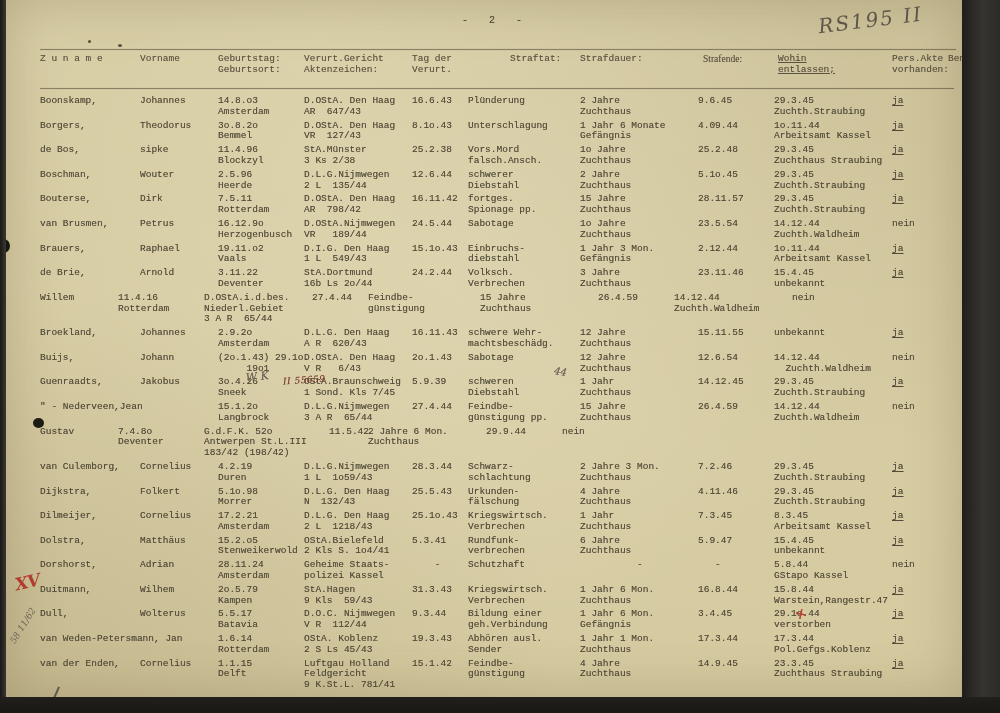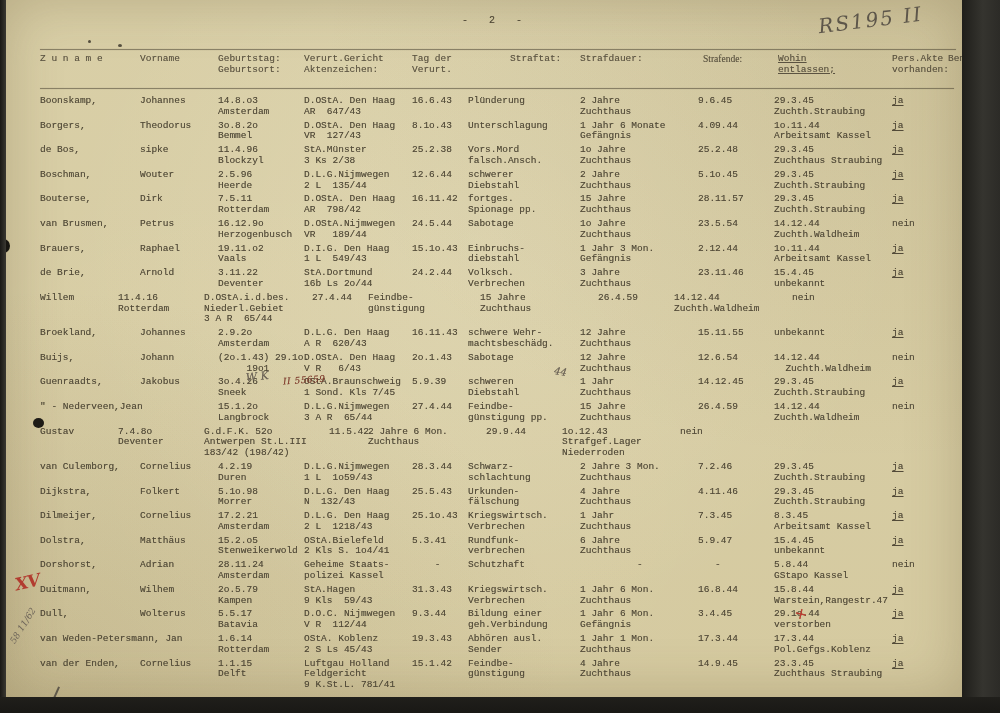--- a/index.html
+++ b/index.html
@@ -142,23 +142,21 @@
 Zuchthaus</div><div class="cell c8">14.12.45</div><div class="cell c9">29.3.45
 Zuchth.Straubing</div><div class="cell c10 u">ja</div><div class="cell c11"></div><span class="hw hw-wk">W K</span><span class="hw hw-reg">II 55659</span><span class="hw hw-44">44</span></div><div class="row"><div class="cell c1">" - Nederveen,Jean</div><div class="cell c2"></div><div class="cell c3">15.1.2o
 Langbrock</div><div class="cell c4">D.L.G.Nijmwegen
 3 A R  65/44</div><div class="cell c5">27.4.44</div><div class="cell c6">Feindbe-
 günstigung pp.</div><div class="cell c7">15 Jahre
 Zuchthaus</div><div class="cell c8">26.4.59</div><div class="cell c9">14.12.44
 Zuchth.Waldheim</div><div class="cell c10">nein</div><div class="cell c11"></div></div><div class="row"><div class="cell c2">Gustav</div><div class="cell c3">7.4.8o
 Deventer</div><div class="cell c4">G.d.F.K. 52o
 Antwerpen St.L.III
 183/42 (198/42)</div><div class="cell c5">   11.5.42</div><div class="cell c7">2 Jahre 6 Mon.
-Zuchthaus</div><div class="cell c8">29.9.44</div><div class="cell c9">1o.12.43
-Strafgef.Lager
-Niederroden</div><div class="cell c10">nein</div><div class="cell c11"></div></div><div class="row"><div class="cell c1">van Culemborg,</div><div class="cell c2">Cornelius</div><div class="cell c3">4.2.19
+Zuchthaus</div><div class="cell c8">29.9.44</div><div class="cell c10">nein</div><div class="cell c11"></div></div><div class="row"><div class="cell c1">van Culemborg,</div><div class="cell c2">Cornelius</div><div class="cell c3">4.2.19
 Duren</div><div class="cell c4">D.L.G.Nijmwegen
 1 L  1o59/43</div><div class="cell c5">28.3.44</div><div class="cell c6">Schwarz-
 schlachtung</div><div class="cell c7">2 Jahre 3 Mon.
 Zuchthaus</div><div class="cell c8">7.2.46</div><div class="cell c9">29.3.45
 Zuchth.Straubing</div><div class="cell c10 u">ja</div><div class="cell c11"></div></div><div class="row"><div class="cell c1">Dijkstra,</div><div class="cell c2">Folkert</div><div class="cell c3">5.1o.98
 Morrer</div><div class="cell c4">D.L.G. Den Haag
 N  132/43</div><div class="cell c5">25.5.43</div><div class="cell c6">Urkunden-
 fälschung</div><div class="cell c7">4 Jahre
 Zuchthaus</div><div class="cell c8">4.11.46</div><div class="cell c9">29.3.45
 Zuchth.Straubing</div><div class="cell c10 u">ja</div><div class="cell c11"></div></div><div class="row"><div class="cell c1">Dilmeijer,</div><div class="cell c2">Cornelius</div><div class="cell c3">17.2.21

